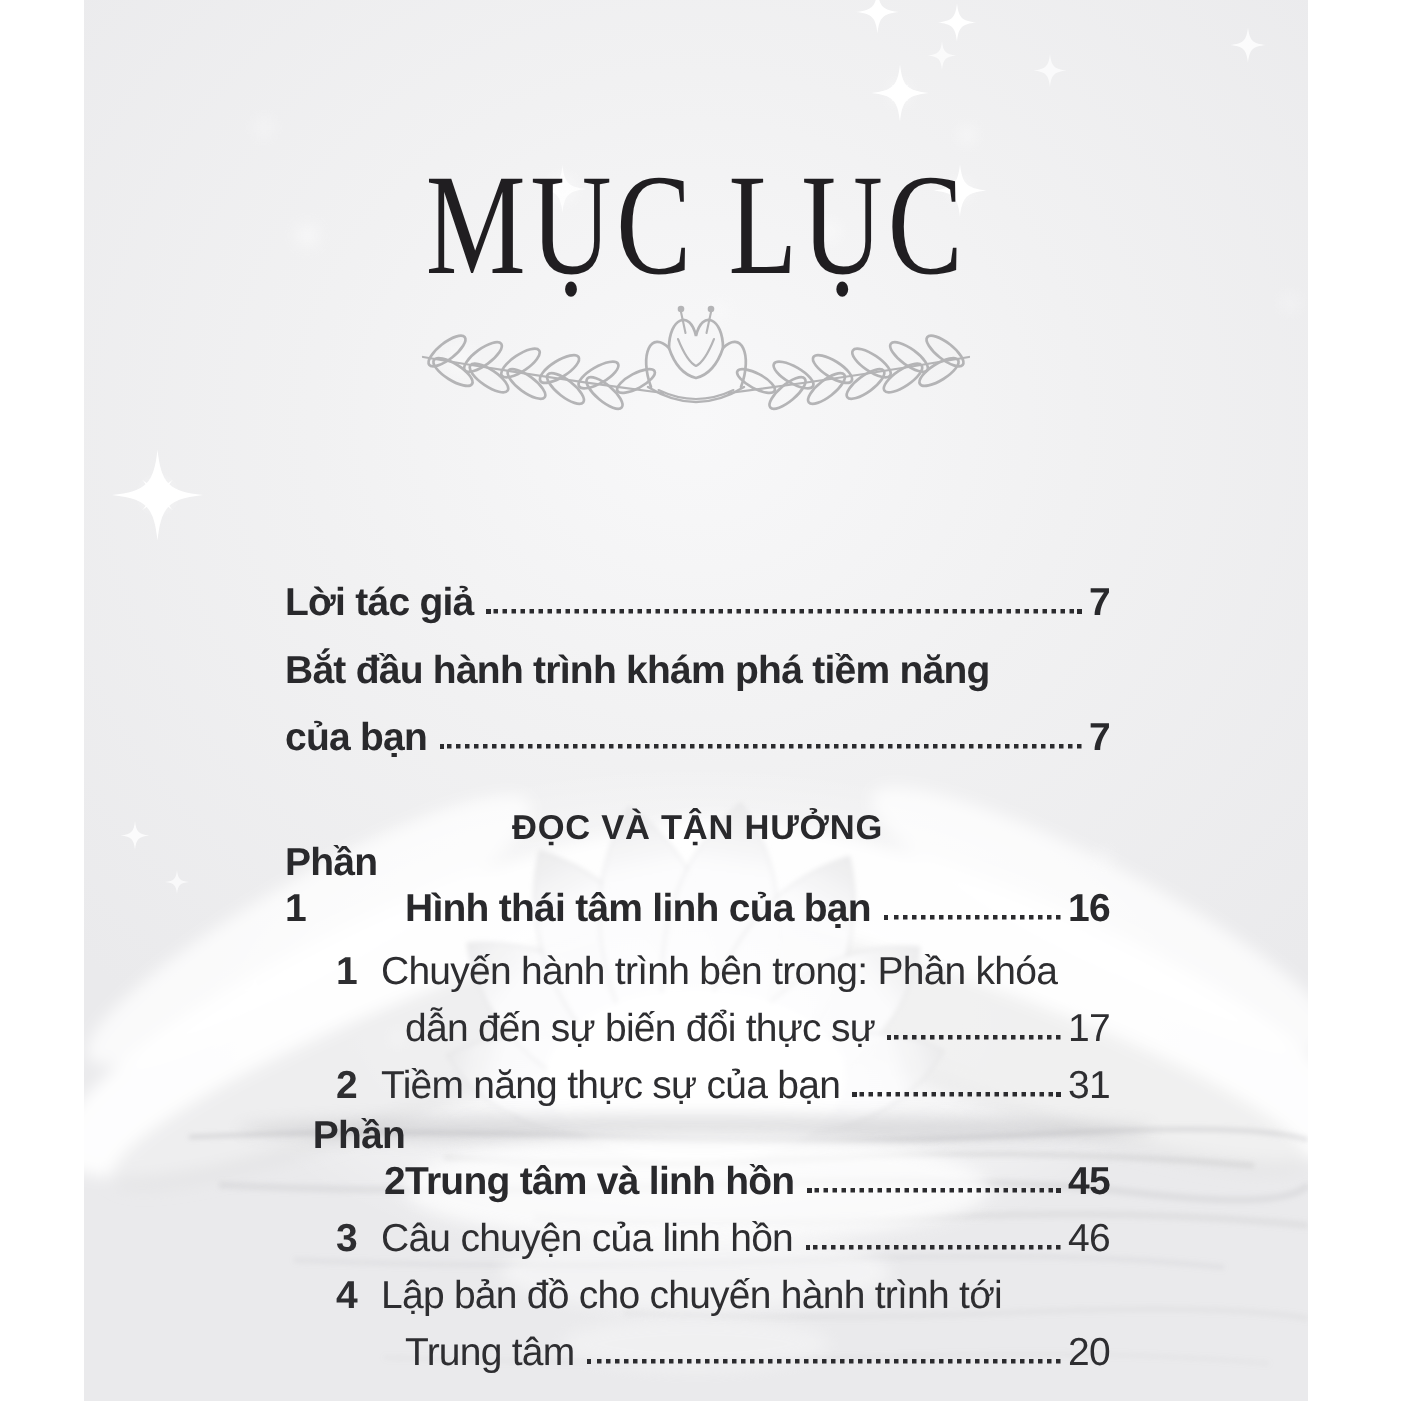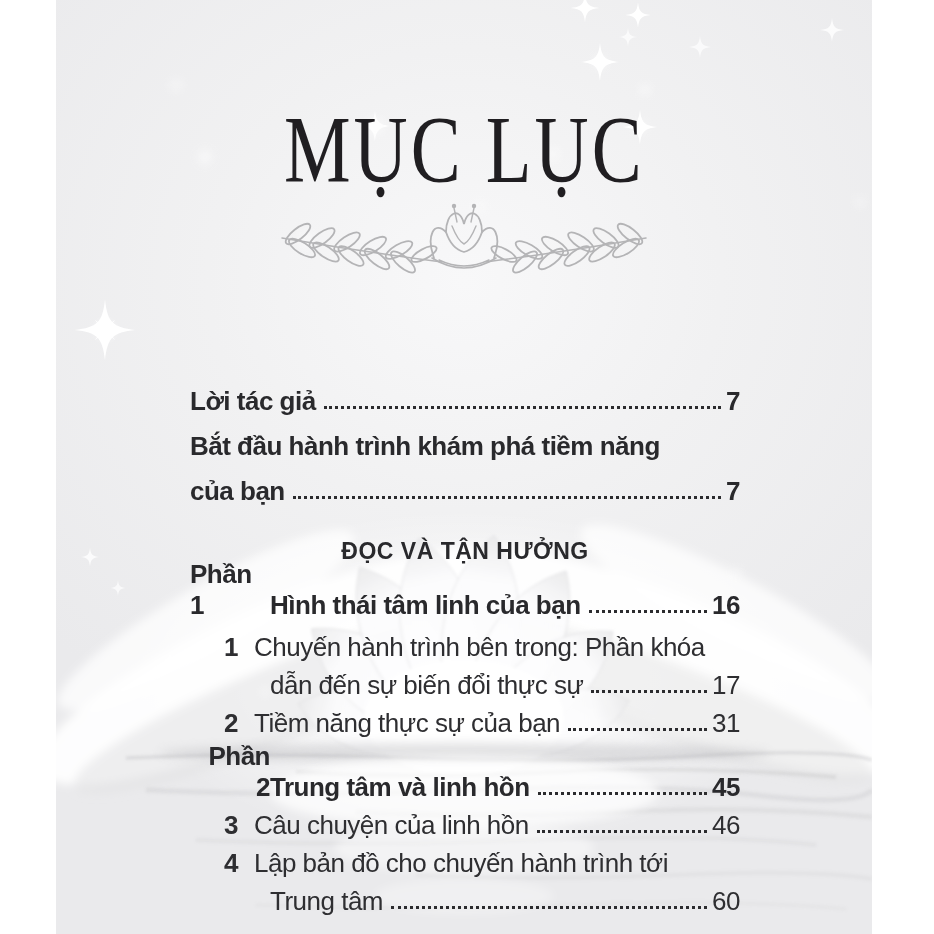--- a/index.html
+++ b/index.html
@@ -282,21 +282,21 @@
 
       <div>
         <div class="row h38 reg">
           <span class="num">4</span>
           <span class="ttl">Lập bản đồ cho chuyến hành trình tới</span>
         </div>
         <div class="row h38 reg">
           <span class="lbl"></span>
           <span class="ttl">Trung tâm</span>
           <span class="leader"></span>
-          <span class="pg">60</span>
+          <span class="pg">20</span>
         </div>
       </div>
 
     </div>
   </div>
 
   <div class="gutter left"></div>
   <div class="gutter right"></div>
 </div>
 

